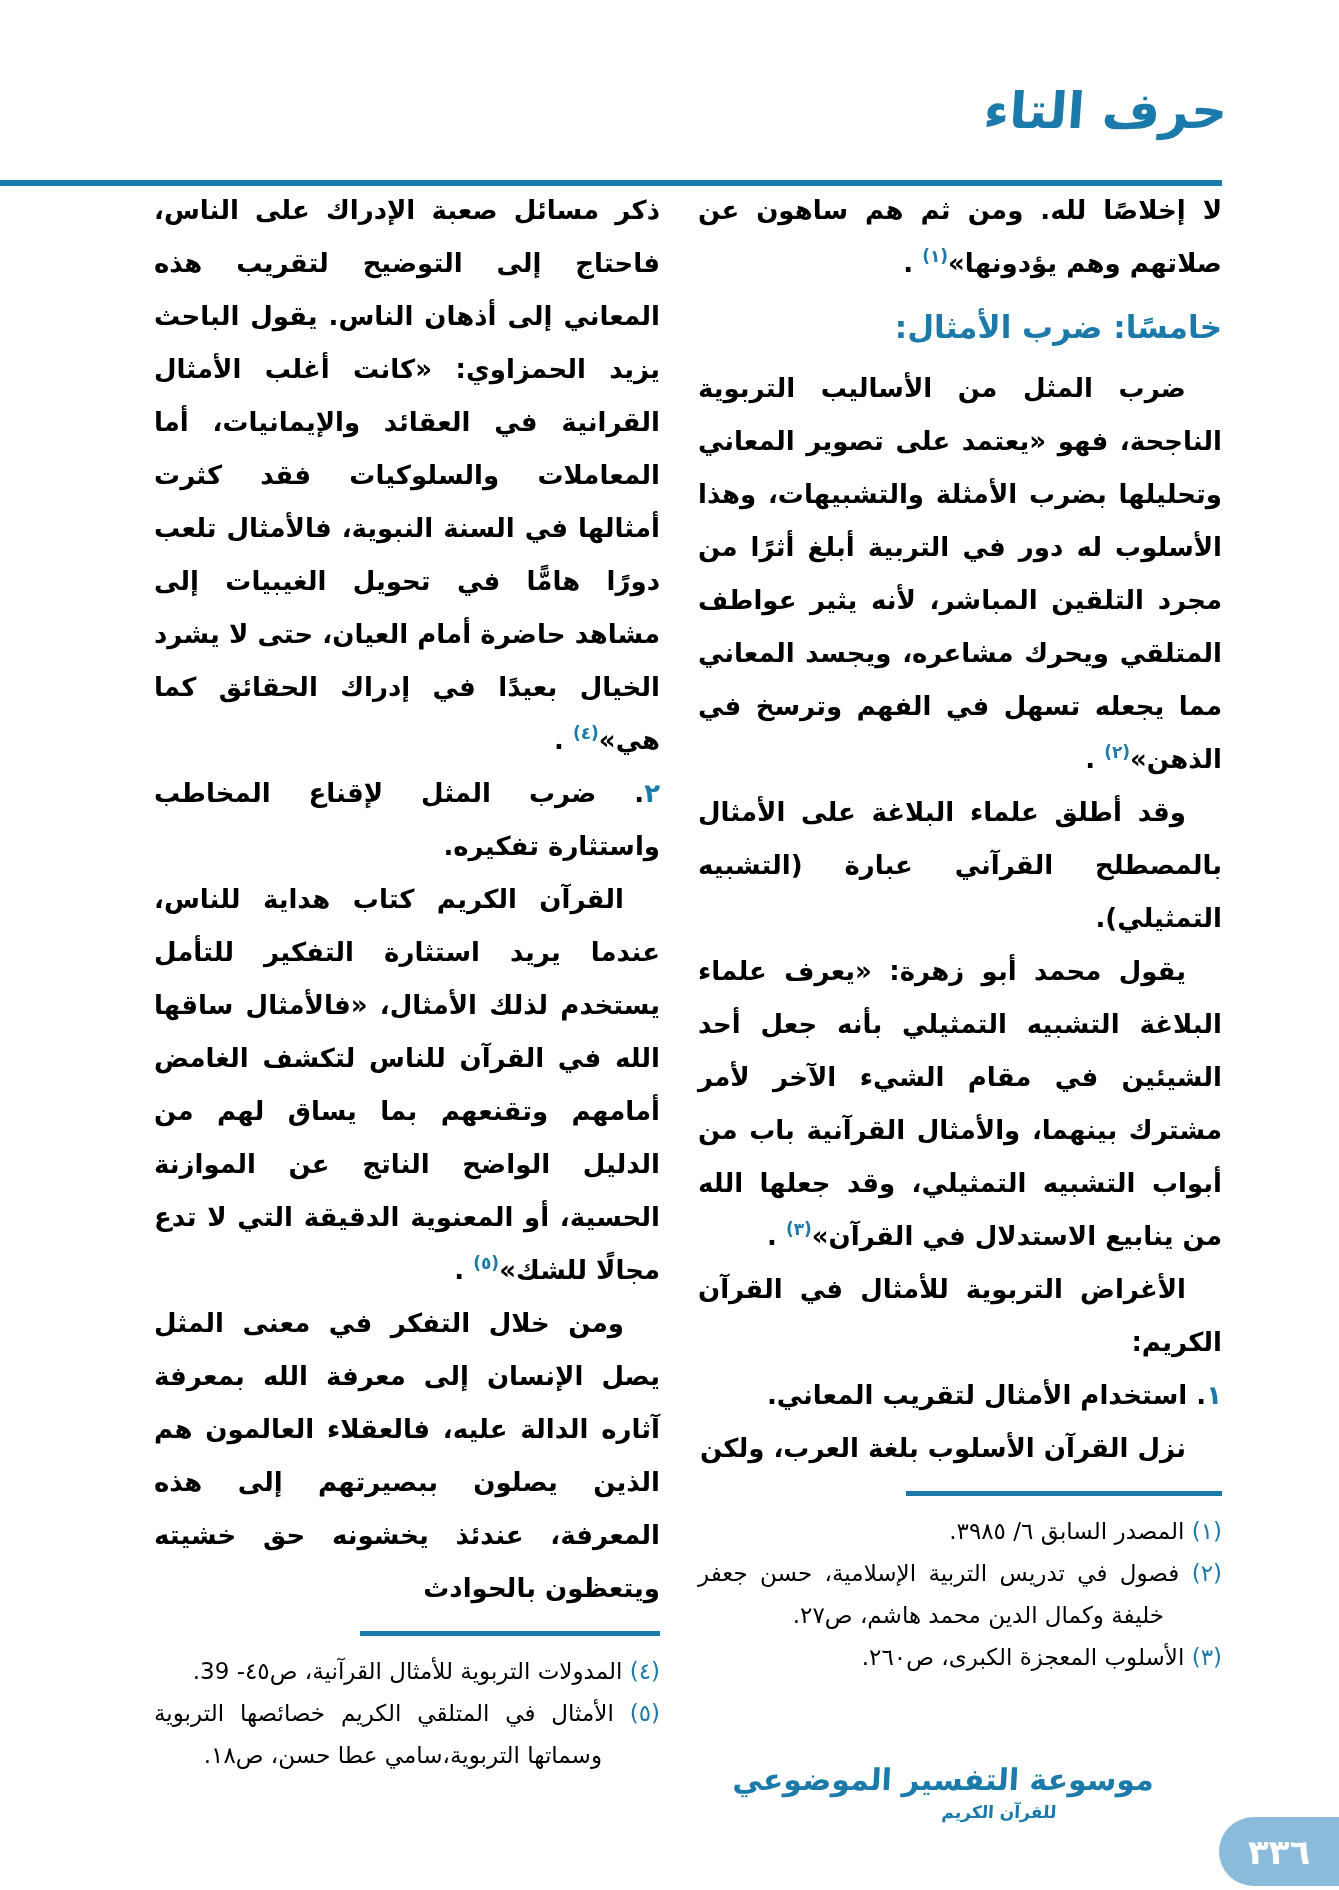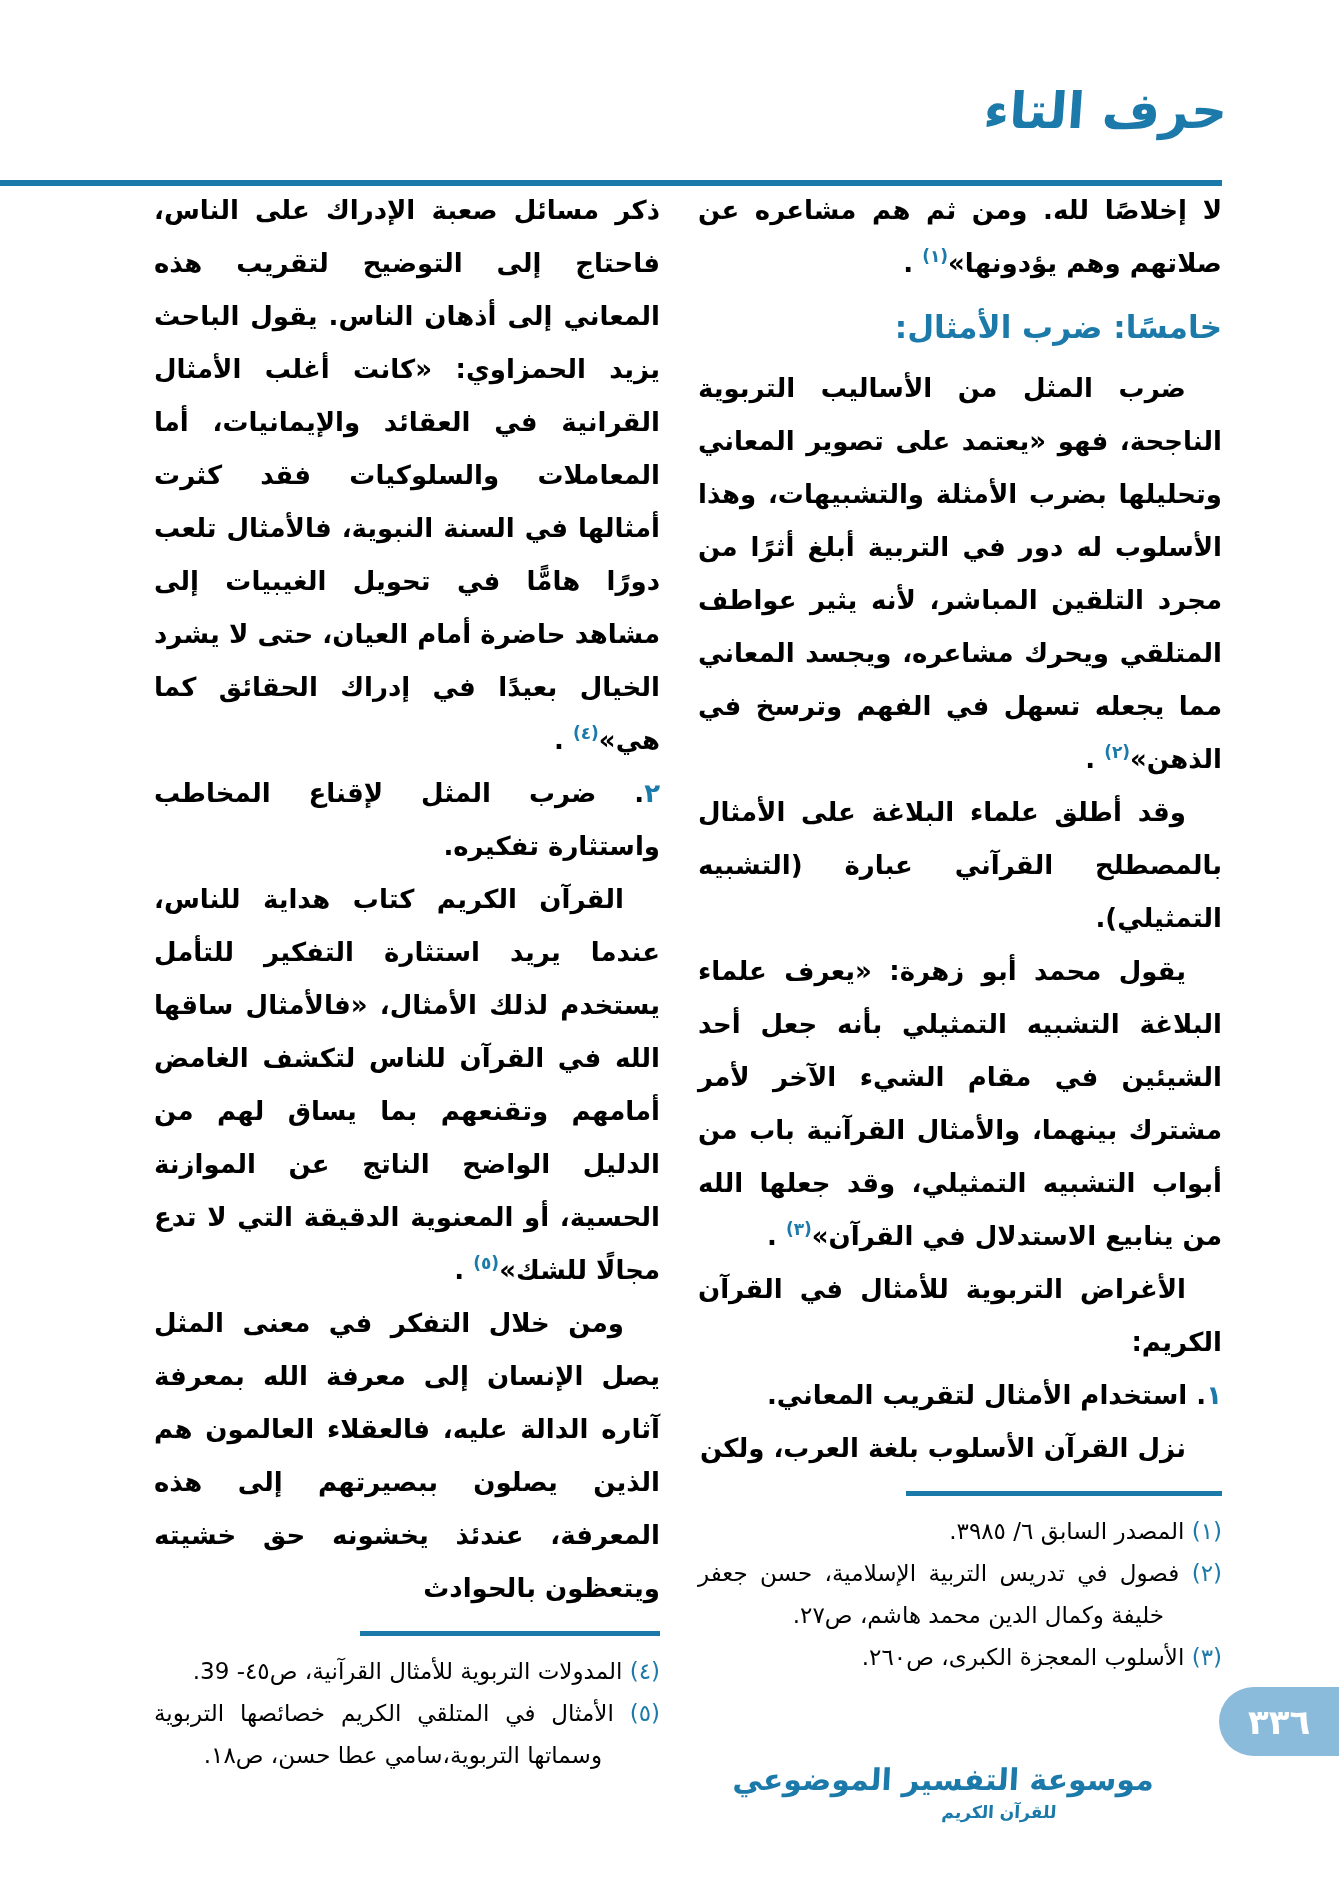--- a/index.html
+++ b/index.html
@@ -86,42 +86,42 @@
     white-space:nowrap;
   }
   .logo-sub{
     font-size:17px;
     font-weight:bold;
     line-height:24px;
     transform:skewX(-3deg);
   }
   .badge{
     position:absolute;
-    top:1687px;right:0;
+    top:1817px;right:0;
     width:120px;height:69px;
     background:var(--badge,#8bbbda);
     border-radius:35px 0 0 35px;
     display:flex;align-items:center;justify-content:center;
     color:#ffffff;
     font-size:34px;
     font-weight:bold;
   }
 </style>
 </head>
 <body>
 
 <div class="page">
 
   <div class="chapter-title">حرف التاء</div>
 
   <div class="header-rule"></div>
 
   <div class="col col-right">
     <div>
-        <div class="blk b-body"><span class="seg-text">لا إخلاصًا لله. ومن ثم هم مشاعره عن صلاتهم وهم يؤدونها»</span><span class="seg-sup">(١)</span><span class="seg-text"> .</span></div>
+        <div class="blk b-body"><span class="seg-text">لا إخلاصًا لله. ومن ثم هم ساهون عن صلاتهم وهم يؤدونها»</span><span class="seg-sup">(١)</span><span class="seg-text"> .</span></div>
         <div class="blk b-heading"><span class="seg-text">خامسًا: ضرب الأمثال:</span></div>
         <div class="blk b-body indent"><span class="seg-text">ضرب المثل من الأساليب التربوية الناجحة، فهو «يعتمد على تصوير المعاني وتحليلها بضرب الأمثلة والتشبيهات، وهذا الأسلوب له دور في التربية أبلغ أثرًا من مجرد التلقين المباشر، لأنه يثير عواطف المتلقي ويحرك مشاعره، ويجسد المعاني مما يجعله تسهل في الفهم وترسخ في الذهن»</span><span class="seg-sup">(٢)</span><span class="seg-text"> .</span></div>
         <div class="blk b-body indent"><span class="seg-text">وقد أطلق علماء البلاغة على الأمثال بالمصطلح القرآني عبارة (التشبيه التمثيلي).</span></div>
         <div class="blk b-body indent"><span class="seg-text">يقول محمد أبو زهرة: «يعرف علماء البلاغة التشبيه التمثيلي بأنه جعل أحد الشيئين في مقام الشيء الآخر لأمر مشترك بينهما، والأمثال القرآنية باب من أبواب التشبيه التمثيلي، وقد جعلها الله من ينابيع الاستدلال في القرآن»</span><span class="seg-sup">(٣)</span><span class="seg-text"> .</span></div>
         <div class="blk b-bold indent"><span class="seg-text">الأغراض التربوية للأمثال في القرآن الكريم:</span></div>
         <div class="blk b-subheading"><span class="seg-num">١</span><span class="seg-text">. استخدام الأمثال لتقريب المعاني.</span></div>
         <div class="blk b-body indent"><span class="seg-text">نزل القرآن الأسلوب بلغة العرب، ولكن</span></div>
       </div>
     <div class="fn-sep"></div>
     <div class="footnotes">

